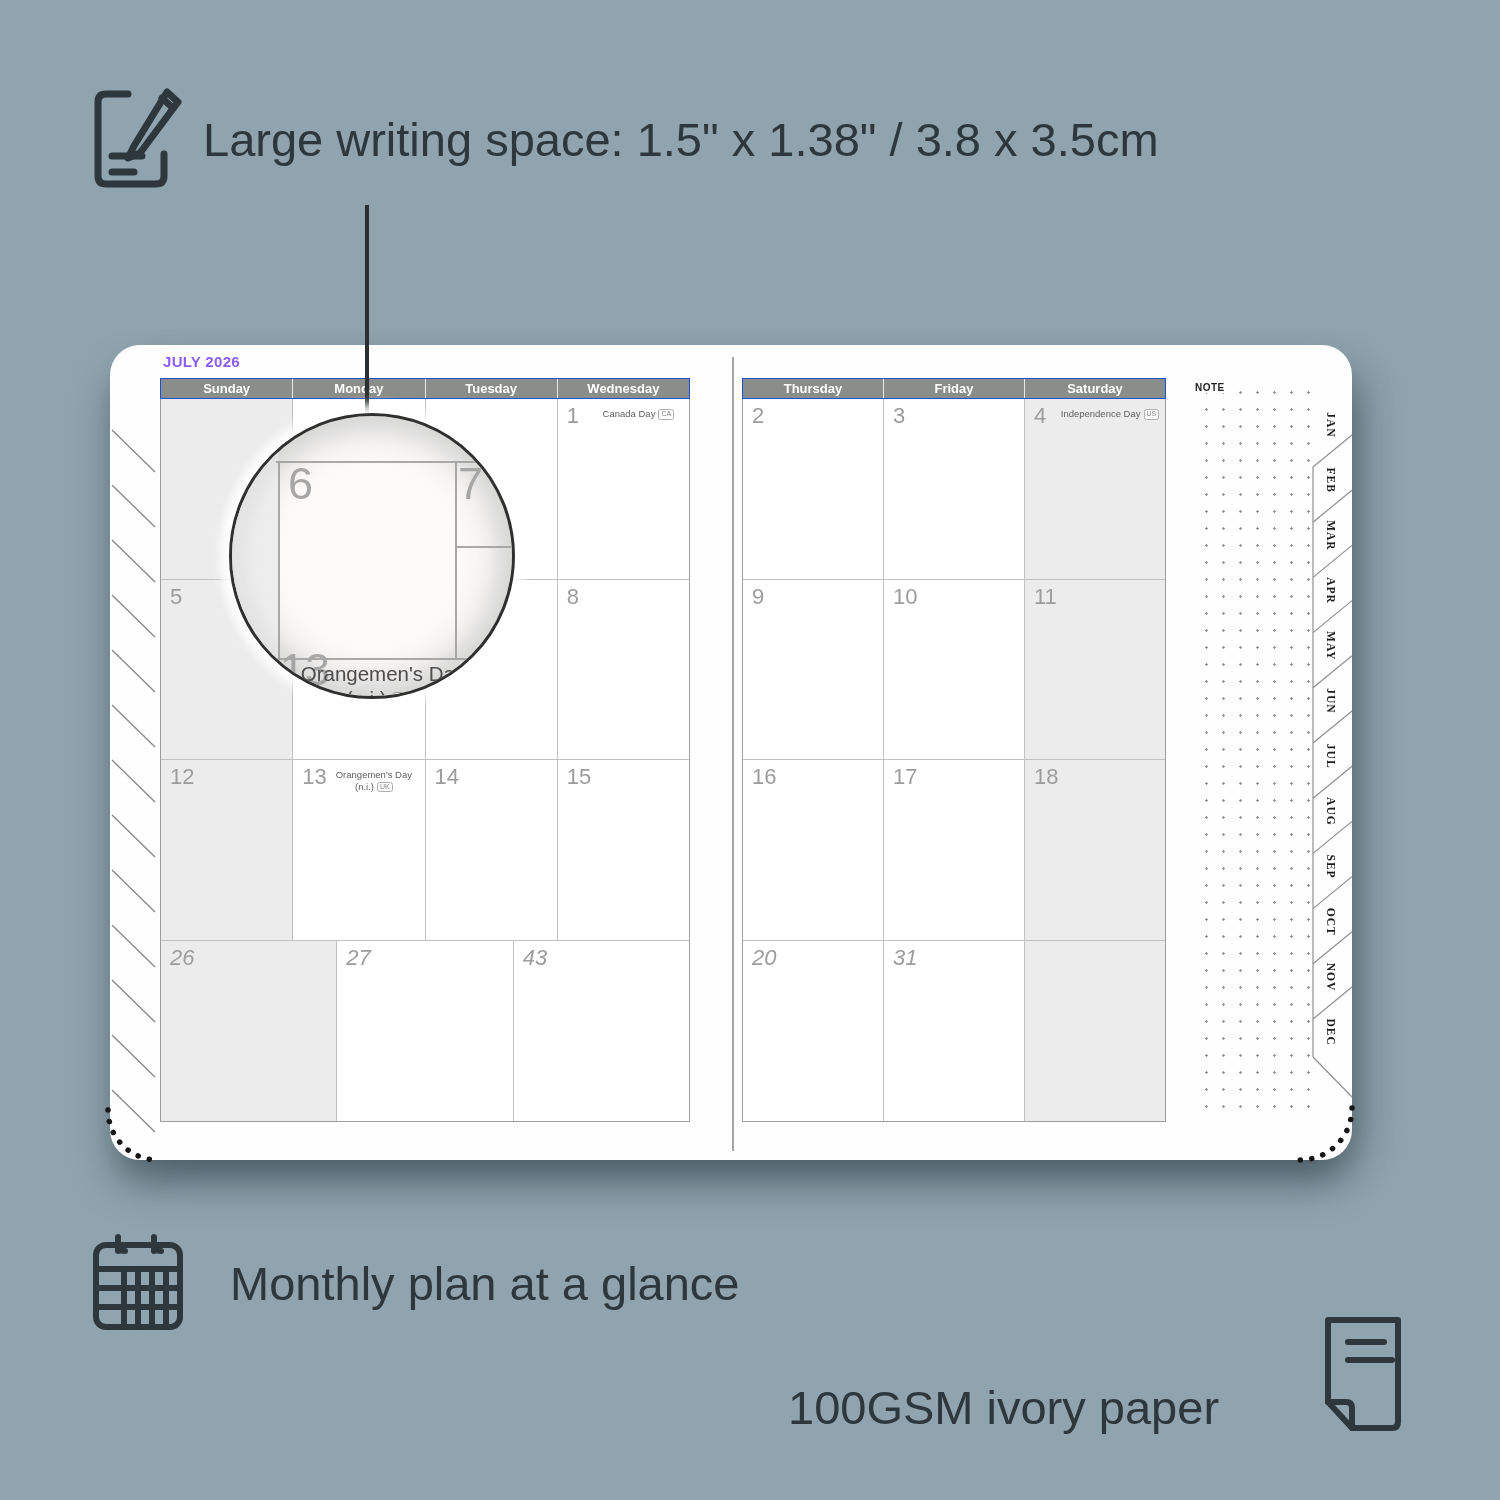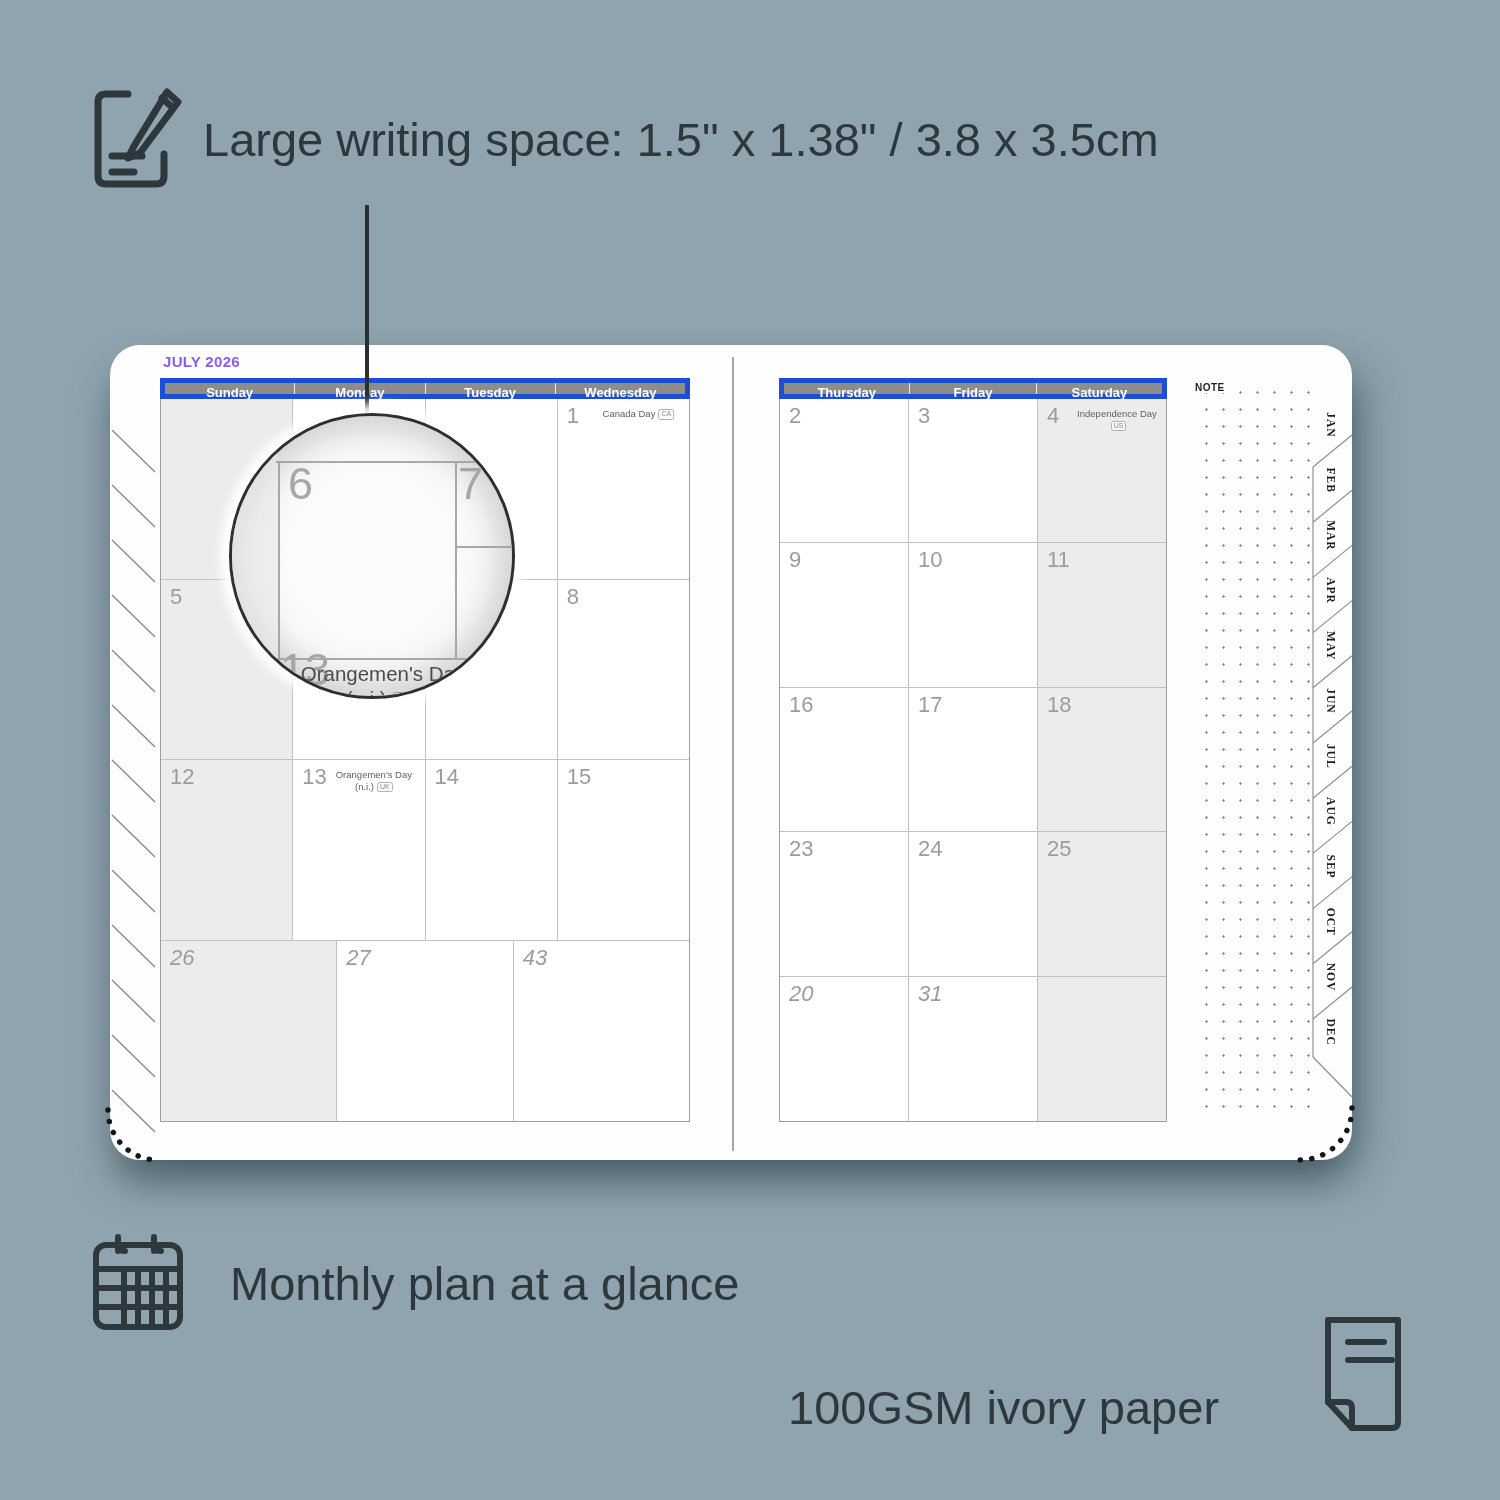--- a/index.html
+++ b/index.html
@@ -13,22 +13,22 @@
   .anno-icon{position:absolute;}
   #connector-line{position:absolute;left:365px;top:205px;width:4px;height:213px;background:#2b2f31;z-index:6;}
   
   #planner{position:absolute;left:110px;top:345px;width:1242px;height:815px;background:#fefefe;
            border-radius:30px;z-index:1;
            box-shadow:0 26px 38px -4px rgba(33,50,60,.52), 24px 14px 46px -16px rgba(33,50,60,.32);}
   #decor{position:absolute;left:0;top:0;overflow:visible;pointer-events:none;}
   #month-title{position:absolute;left:53px;top:8px;font-size:15px;font-weight:bold;color:#8b5cf6;letter-spacing:.3px;}
   .page{position:absolute;top:33px;}
   #page-left{left:50px;width:530px;}
-  #page-right{left:669px;width:388px;}
-  .hdr-row{display:flex;height:21px;background:#8b8d8a;border:5px solid #1d4ed8;box-sizing:border-box;}
+  #page-right{left:632px;width:424px;}
+  .hdr-row{display:flex;height:21px;background:#8b8d8a;border:1px solid #1d4ed8;box-sizing:border-box;}
   .hdr-cell{flex:1;color:#ffffff;font-size:13px;font-weight:bold;text-align:center;line-height:19px;}
   .hdr-cell + .hdr-cell{border-left:1.5px solid #e9e9e9;}
   .grid{display:flex;flex-direction:column;height:723px;border:1px solid #9e9e9e;border-top:none;box-sizing:border-box;background:#fff;}
   .grid-row{flex:1;display:flex;}
   .cell{flex:1;position:relative;border-right:1px solid #c2c2c2;border-bottom:1px solid #c2c2c2;background:#fff;}
   .cell:last-child{border-right:none;}
   .grid-row:last-child .cell{border-bottom:none;font-style:italic;}
   .cell.shaded{background:#ececec;}
   .daynum{position:absolute;left:9px;top:4px;font-size:22px;color:#9c9c9c;font-weight:500;}
   .holiday-block{position:absolute;left:32px;right:2px;top:9px;text-align:center;color:#5f5f5f;
@@ -220,31 +220,20 @@
             </div>
             <div class="cell">
               <span class="daynum">17</span>
             </div>
             <div class="cell shaded">
               <span class="daynum">18</span>
             </div>
           </div>
           <div class="grid-row">
             <div class="cell">
-              <span class="daynum">23</span>
-            </div>
-            <div class="cell">
-              <span class="daynum">24</span>
-            </div>
-            <div class="cell shaded">
-              <span class="daynum">25</span>
-            </div>
-          </div>
-          <div class="grid-row">
-            <div class="cell">
               <span class="daynum">20</span>
             </div>
             <div class="cell">
               <span class="daynum">31</span>
             </div>
             <div class="cell shaded"></div>
           </div>
         </div>
     </div>
 

